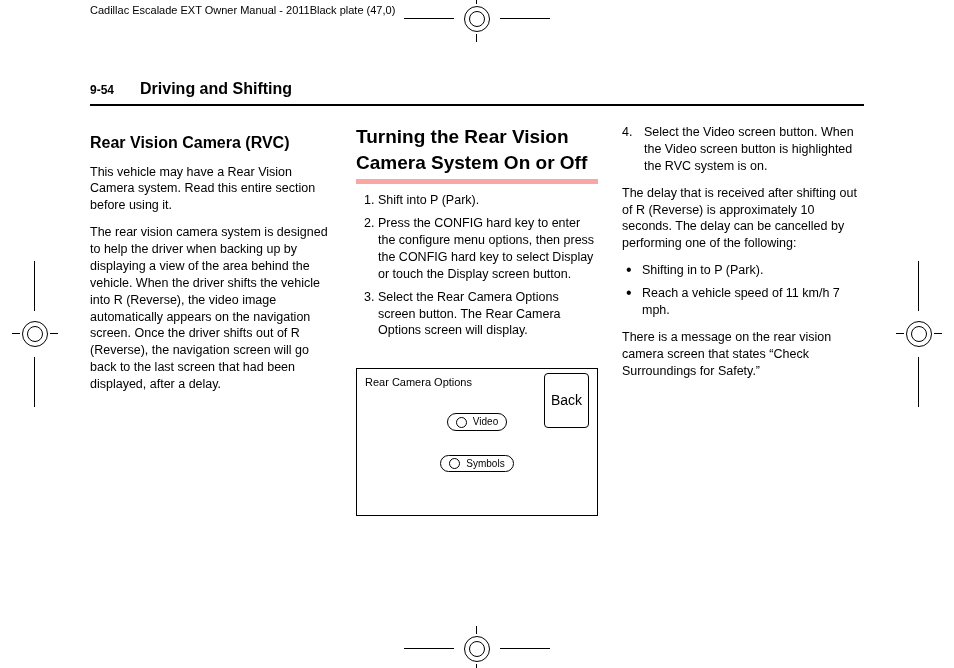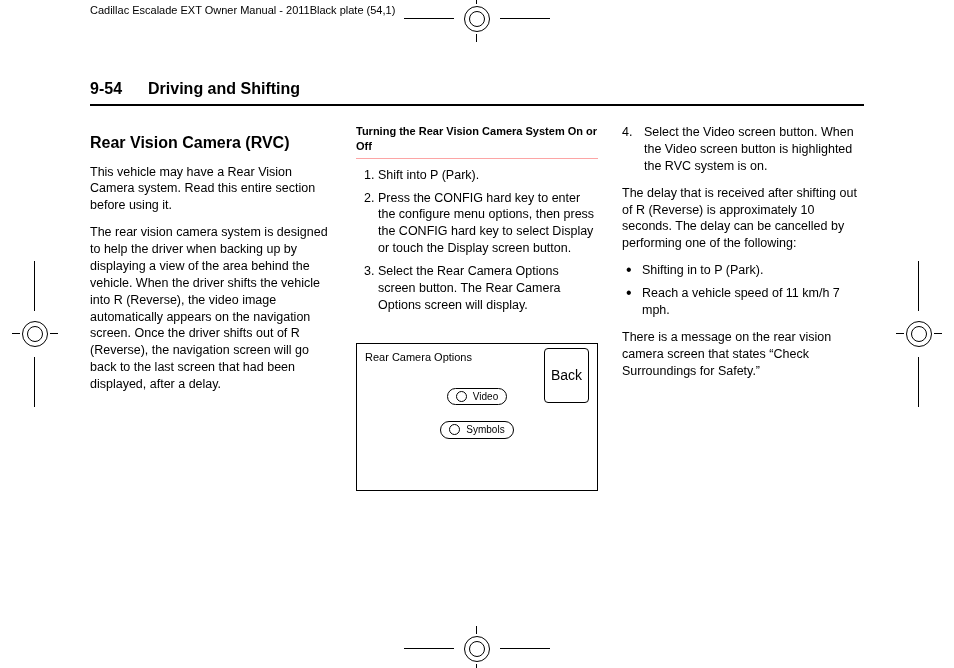--- a/index.html
+++ b/index.html
@@ -9,48 +9,48 @@
   .crop-outer{width:24px;height:24px;border:1px solid #000;border-radius:50%;position:relative;background:#fff;display:flex;align-items:center;justify-content:center}
   .crop-inner{width:14px;height:14px;border:1px solid #000;border-radius:50%;background:#fff}
   .crop-line-h{position:absolute;height:1px;background:#000}
   .crop-line-v{position:absolute;width:1px;background:#000}
   .crop-top{left:50%;top:6px;transform:translateX(-50%)}
   .crop-bottom{left:50%;bottom:6px;transform:translateX(-50%)}
   .crop-left{left:22px;top:50%;transform:translateY(-50%)}
   .crop-right{right:22px;top:50%;transform:translateY(-50%)}
   .content{position:absolute;left:90px;right:90px;top:80px;bottom:50px}
   .running-head{display:flex;align-items:baseline;border-bottom:2px solid #000;padding-bottom:6px;margin-bottom:18px;gap:26px}
-  .page-num{font-weight:bold;font-size:16px}
+  .page-num{font-weight:bold;font-size:12px}
   .chapter-title{font-weight:bold;font-size:16px}
   .cols{display:flex;gap:24px;font-size:12.5px;line-height:1.35}
   .col{flex:1;min-width:0}
   h2.section{font-size:16px;font-weight:bold;margin:8px 0 10px}
-  h3.sub{font-size:11px;font-weight:bold;margin:0 0 8px;border-bottom:1px solid #fca5a5;padding-bottom:4px}
+  h3.sub{font-size:19px;font-weight:bold;margin:0 0 8px;border-bottom:5px solid #fca5a5;padding-bottom:4px}
   p{margin:0 0 10px}
   ol{margin:0 0 10px;padding-left:22px}
   ol li{margin-bottom:6px}
   ul.bul{list-style:none;margin:0 0 10px;padding:0}
   ul.bul li{margin-bottom:6px;padding-left:20px;position:relative}
   ul.bul li::before{content:"•";position:absolute;left:4px;font-size:16px;line-height:1}
   .figure{border:1px solid #000;margin-top:29px;padding:8px;font-size:11px;height:130px;position:relative}
   .fig-title{position:absolute;left:8px;top:6px}
   .fig-back{position:absolute;right:8px;top:4px;border:1px solid #000;border-radius:4px;padding:17px 6px;font-size:14px}
   .fig-option{display:flex;align-items:center;justify-content:center;margin:4px auto;gap:4px}
   .fig-option .pill{border:1px solid #000;border-radius:10px;padding:1px 8px;font-size:10px;display:flex;align-items:center;gap:6px}
   .radio{width:9px;height:9px;border:1px solid #000;border-radius:50%}
-  .fig-options{position:absolute;left:0;right:0;top:40px;display:flex;flex-direction:column;align-items:flex-start;gap:8px}
+  .fig-options{position:absolute;left:0;right:0;top:40px;display:flex;flex-direction:column;align-items:flex-start;gap:16px}
 </style>
 </head>
 <body>
 
 <div class="page">
 
   <div class="top-crop">
     <span>Cadillac Escalade EXT Owner Manual - 2011</span>
-    <span>Black plate (54,1)</span>
+    <span>Black plate (47,0)</span>
   </div>
 
   <div class="crop-mark crop-top">
     <div class="crop-line-h" style="left:-60px;width:50px;top:12px"></div>
     <div class="crop-line-h" style="right:-60px;width:50px;top:12px"></div>
     <div class="crop-line-v" style="top:-10px;height:8px;left:12px"></div>
     <div class="crop-line-v" style="bottom:-10px;height:8px;left:12px"></div>
     <div class="crop-outer">
         <div class="crop-inner"></div>
       </div>

